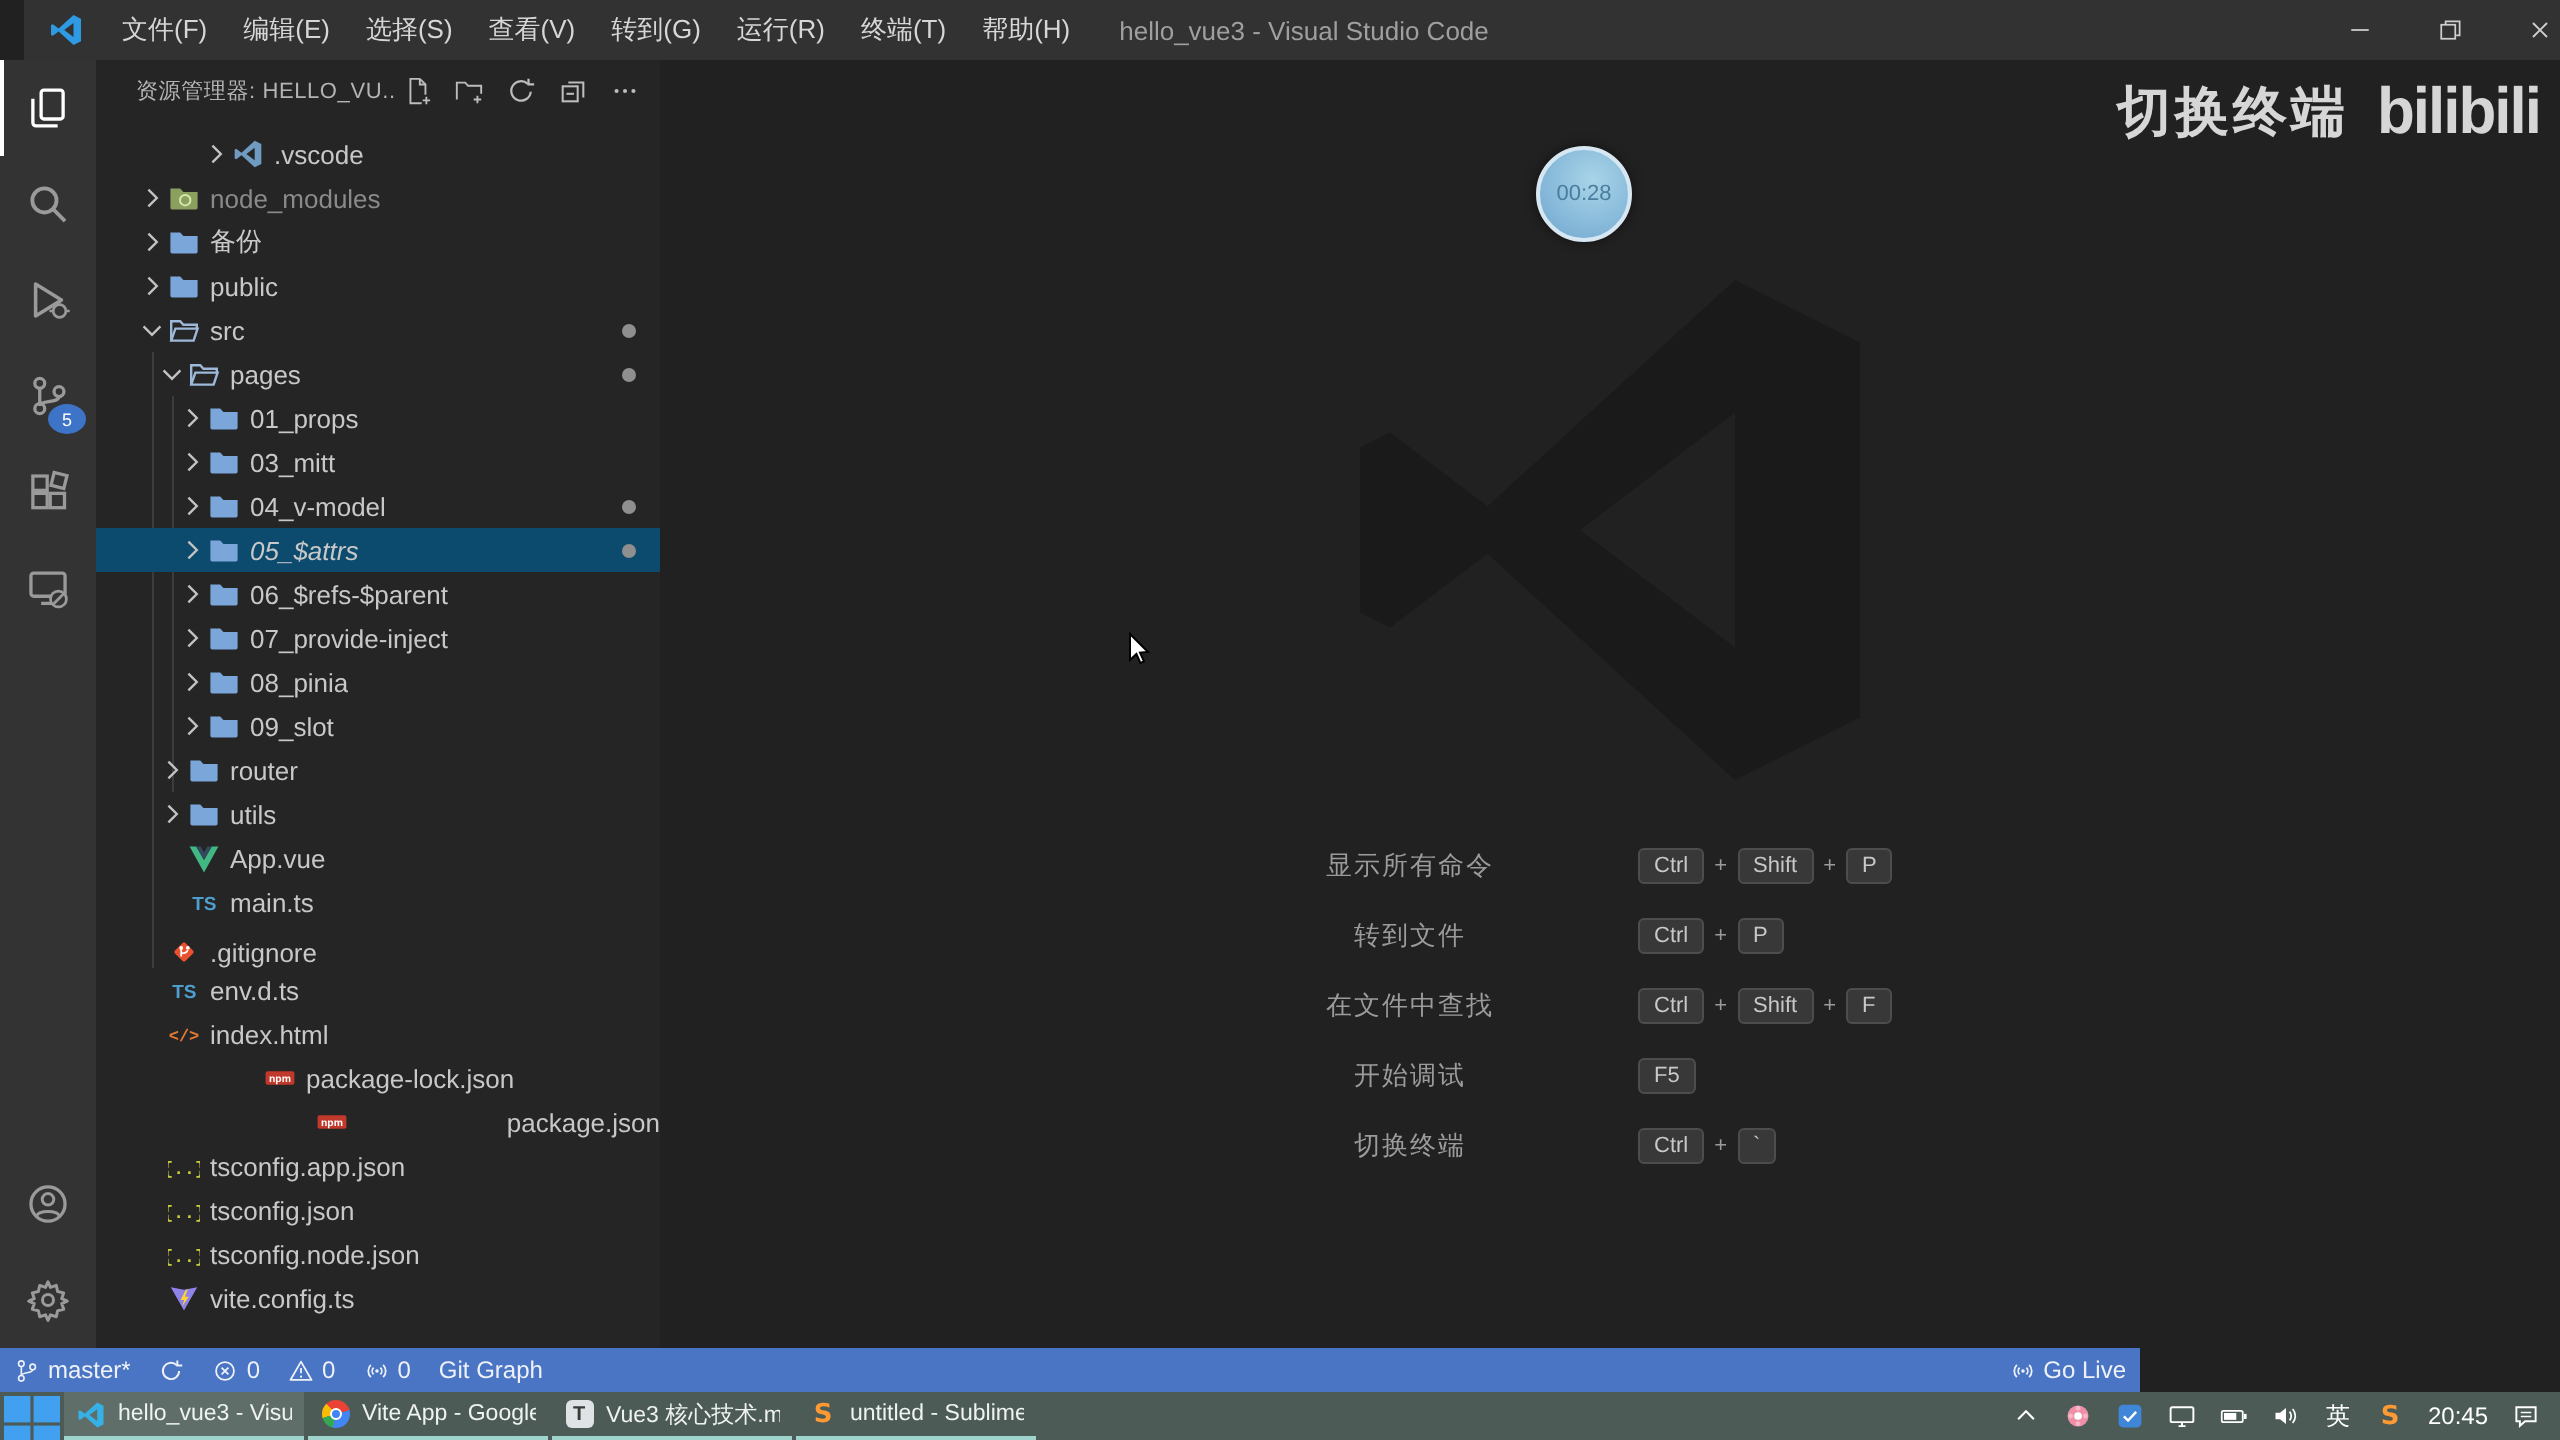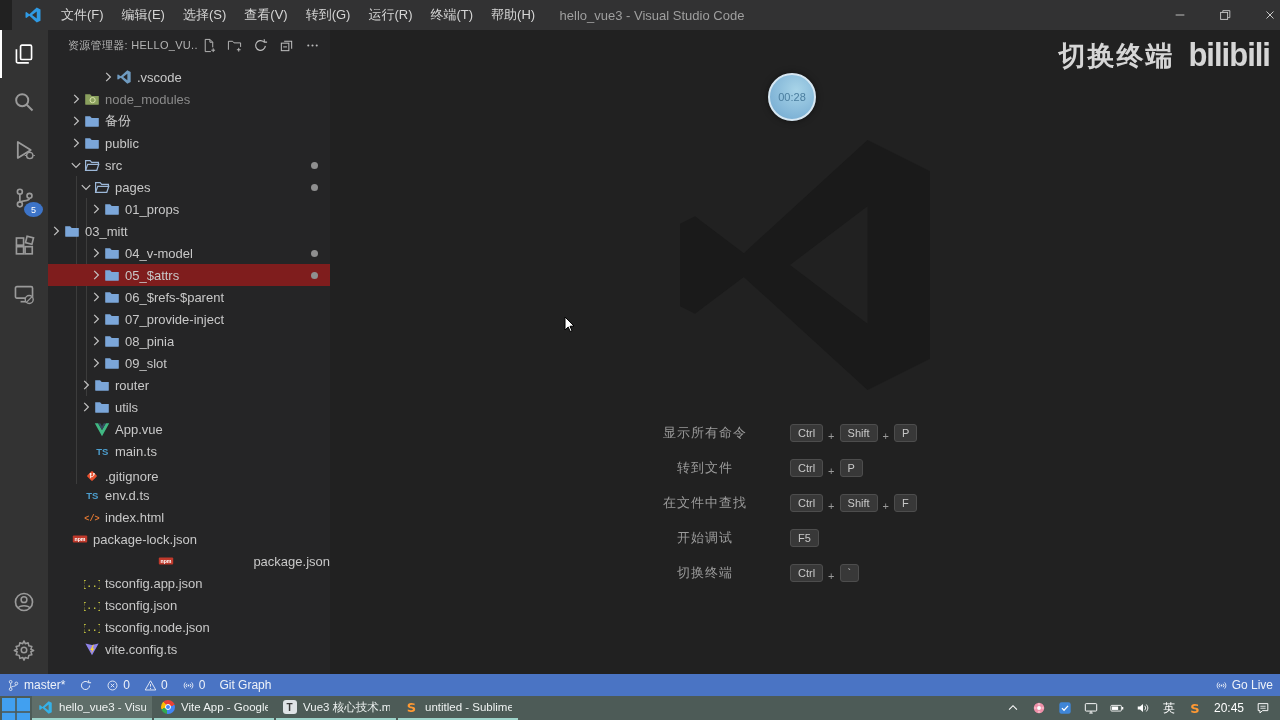--- a/index.html
+++ b/index.html
@@ -30,49 +30,49 @@
 
   
   #sidebar{left:48px;top:30px;width:282px;height:644px;background:#252526;overflow:hidden;}
   #sb-header{height:30px;display:flex;align-items:center;padding:0 8px 0 20px;}
   #sb-title{font-size:11px;color:#b4b4b4;letter-spacing:.3px;white-space:nowrap;overflow:hidden;flex:1;}
   #sb-actions{display:flex;gap:6px;color:#bdbdbd;}
   .sb-act{width:20px;height:20px;display:grid;place-items:center;}
   .sb-act svg{width:15px;height:15px;}
   #tree{position:absolute;left:0;top:30px;right:0;bottom:0;padding-top:6px;}
   .row{height:22px;display:flex;align-items:center;font-size:13px;color:#c8c8c8;position:relative;white-space:nowrap;}
-  .row.selected{background:#7f1d1d;}
+  .row.selected{background:#0c4a6e;font-style:italic;}
   .row.dim .flabel{color:#8a8a8a;}
   .chev{width:16px;height:16px;display:grid;place-items:center;color:#c3c3c3;flex:0 0 16px;}
   .ficon{width:16px;height:16px;display:grid;place-items:center;margin-right:5px;flex:0 0 16px;}
   .flabel{overflow:hidden;text-overflow:ellipsis;}
   .dot{width:7px;height:7px;border-radius:50%;background:#8f8f8f;margin-left:auto;margin-right:12px;flex:0 0 7px;}
   .guide{position:absolute;width:1px;background:#3c3c3c;}
 
   
   #editor{left:330px;top:30px;width:950px;height:644px;background:#212121;overflow:hidden;}
   #wm-logo{left:325px;top:85px;width:300px;height:300px;}
   #brand{top:8px;right:10px;display:flex;align-items:center;gap:14px;color:#d6d6d6;}
   #brand-cn{font-size:27px;font-weight:700;letter-spacing:2px;}
   #brand-logo{font-size:31px;font-weight:900;letter-spacing:-1px;transform:scaleY(1.05);}
   #timer{left:438px;top:43px;width:44px;height:44px;border-radius:50%;
          background:radial-gradient(circle at 60% 35%,#a8d4e8,#6fa6cf);
          border:2px solid #d7e7f2;display:grid;place-items:center;
          font-size:11px;color:#4a7d9e;box-shadow:0 0 6px rgba(0,0,0,.5);}
   #shortcuts{left:290px;top:385px;width:420px;}
   .sc-row{display:flex;align-items:center;height:35px;}
   .sc-label{width:170px;text-align:center;font-size:13px;color:#9b9b9b;letter-spacing:1px;}
-  .sc-keys{display:flex;align-items:flex-end;margin-left:0;}
+  .sc-keys{display:flex;align-items:center;margin-left:29px;}
   .key{background:#383838;border:1px solid #4d4d4d;border-radius:3px;padding:1px 7px;
        font-size:11px;color:#c8c8c8;line-height:14px;}
   .plus{color:#9b9b9b;font-size:11px;margin:0 5px;}
   #cursor{left:231px;top:286px;width:16px;height:16px;}
 
   
-  #statusbar{left:0;top:674px;width:1280px;height:22px;background:#4a74c4;display:flex;align-items:center;
+  #statusbar{left:0;top:674px;width:1070px;height:22px;background:#4a74c4;display:flex;align-items:center;
              color:#eef2f8;font-size:12px;}
   .st-item{display:flex;align-items:center;gap:4px;padding:0 7px;height:100%;}
   .st-item svg{width:13px;height:13px;}
   #st-right{margin-left:auto;display:flex;height:100%;}
 
   
   #taskbar{left:0;top:696px;width:1280px;height:24px;background:#4d5b57;display:flex;align-items:stretch;
            color:#eef2f1;font-size:12px;}
   #start-btn{width:32px;display:grid;place-items:center;}
   .task-btn{width:108px;display:flex;align-items:center;gap:6px;padding:0 6px;border-bottom:2px solid #9ed4cb;
@@ -352,21 +352,21 @@
             <path d="M6.2 3.8L10.4 8l-4.2 4.2" fill="none" stroke="currentColor" stroke-width="1.2"></path>
           </svg>
         </span>
         <span class="ficon">
           <svg viewBox="0 0 16 16" width="100%" height="100%" xmlns="http://www.w3.org/2000/svg">
             <path d="M1.2 3.2h4.9l1.6 1.8h7.1v7.9a.9.9 0 0 1-.9.9H2.1a.9.9 0 0 1-.9-.9z" fill="#7ba6d9"></path>
           </svg>
         </span>
         <span class="flabel">01_props</span>
       </div>
-      <div class="row" style="">
+      <div class="row" style="padding-left: 40px;">
         <span class="chev">
           <svg viewBox="0 0 16 16" width="100%" height="100%" xmlns="http://www.w3.org/2000/svg">
             <path d="M6.2 3.8L10.4 8l-4.2 4.2" fill="none" stroke="currentColor" stroke-width="1.2"></path>
           </svg>
         </span>
         <span class="ficon">
           <svg viewBox="0 0 16 16" width="100%" height="100%" xmlns="http://www.w3.org/2000/svg">
             <path d="M1.2 3.2h4.9l1.6 1.8h7.1v7.9a.9.9 0 0 1-.9.9H2.1a.9.9 0 0 1-.9-.9z" fill="#7ba6d9"></path>
           </svg>
         </span>
@@ -520,21 +520,21 @@
       </div>
       <div class="row" style="padding-left: 20px;">
         <span class="chev"></span>
         <span class="ficon">
           <svg viewBox="0 0 16 16" width="100%" height="100%" xmlns="http://www.w3.org/2000/svg">
             <text x="8" y="11.6" text-anchor="middle" font-size="8.5" font-weight="bold" fill="#e37933" font-family="Liberation Mono, monospace">&lt;/&gt;</text>
           </svg>
         </span>
         <span class="flabel">index.html</span>
       </div>
-      <div class="row" style="padding-left: 8px;">
+      <div class="row" style="padding-left: 20px; margin-left: 48px;">
         <span class="chev"></span>
         <span class="ficon">
           <svg viewBox="0 0 16 16" width="100%" height="100%" xmlns="http://www.w3.org/2000/svg">
             <rect x=".8" y="4.6" width="14.4" height="6.8" rx="1" fill="#c0392b"></rect>
             <text x="8" y="9.9" text-anchor="middle" font-size="5.2" font-weight="bold" fill="#fff" font-family="Liberation Sans, sans-serif">npm</text>
           </svg>
         </span>
         <span class="flabel">package-lock.json</span>
       </div>
       <div class="row" style="padding-left: 20px; justify-content: space-between;">

